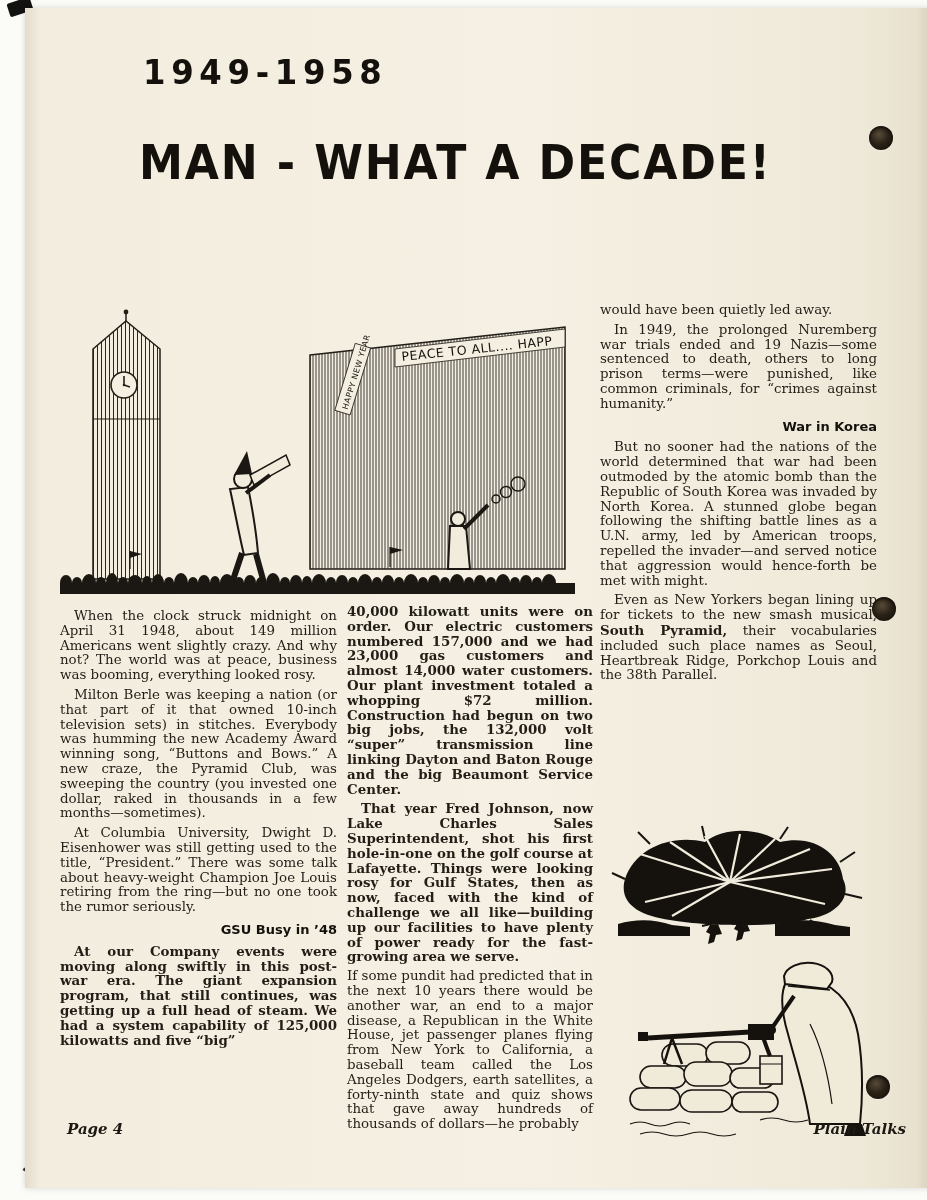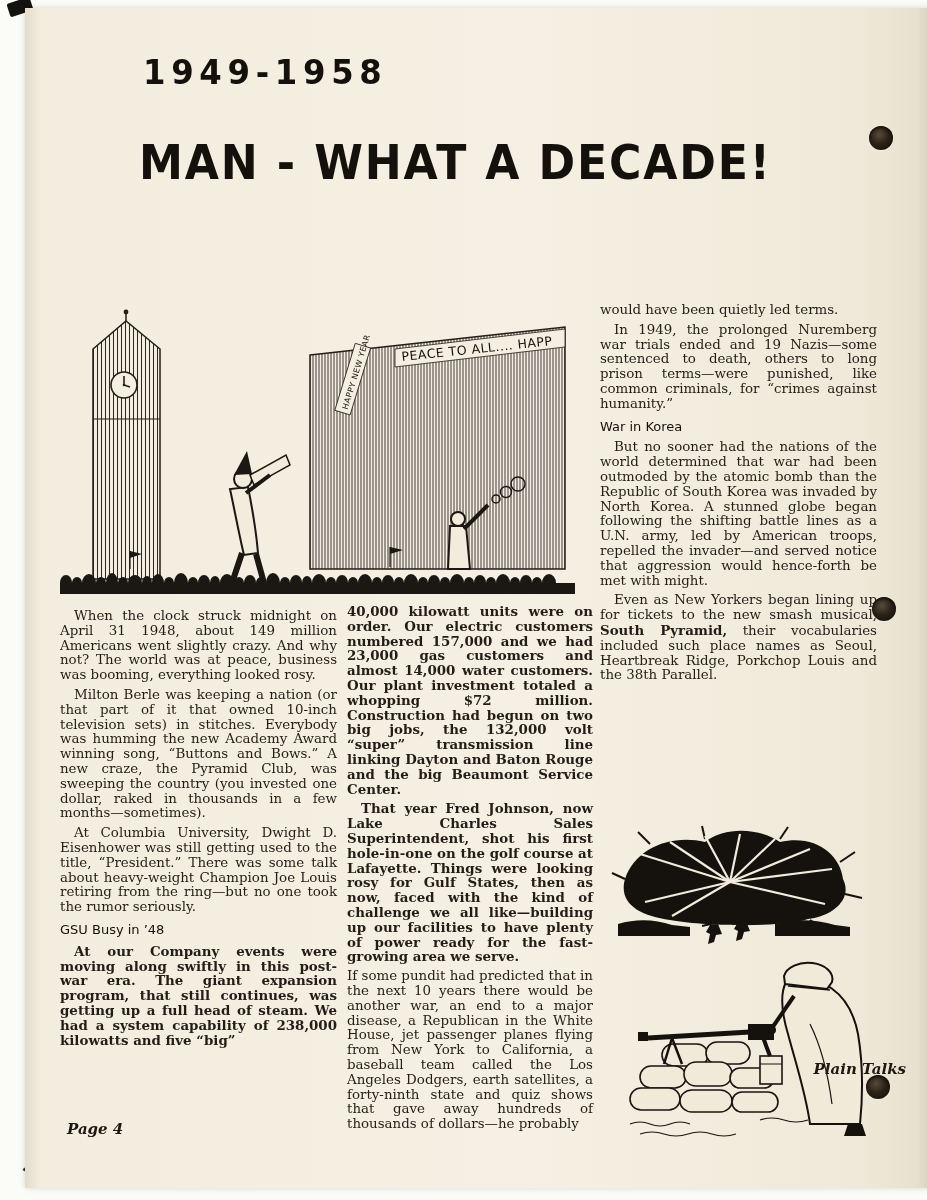--- a/index.html
+++ b/index.html
@@ -33,31 +33,31 @@
   }
 
   .col{position:absolute;color:#221d16;font-size:13.4px;line-height:14.8px;text-align:justify;}
   .col p{margin:0 0 5px 0;text-indent:14px;}
   .col p.noindent{text-indent:0;}
   .col p.bp{font-weight:bold;}
   .col-left{left:35px;top:601px;width:277px;}
   .col-mid{left:322px;top:596px;width:246px;}
   .col-right{left:575px;top:295px;width:277px;}
   .subhead{
-    font-family:"DejaVu Sans", sans-serif;font-weight:normal;font-size:13px;
-    text-align:left;margin:8px 0 6px 0;color:#14110c;
+    font-family:"DejaVu Sans", sans-serif;font-weight:bold;font-size:13px;
+    text-align:right;margin:8px 0 6px 0;color:#14110c;
   }
   .inline-bold{font-weight:bold;}
 
   .illo-newyear{position:absolute;left:35px;top:299px;width:515px;height:287px;}
   .illo-korea{position:absolute;left:585px;top:816px;width:262px;height:322px;}
 
   .footer-left{position:absolute;left:42px;top:1112px;
     font-style:italic;font-weight:bold;font-size:15px;color:#1c1812;}
-  .footer-right{position:absolute;right:44px;top:1052px;
+  .footer-right{position:absolute;right:44px;top:1112px;
     font-style:italic;font-weight:bold;font-size:15px;color:#1c1812;}
 
   .punch-hole{position:absolute;width:24px;height:24px;border-radius:50%;
     background:radial-gradient(circle at 42% 36%, #584a38 0%, #2b2217 45%, #120d07 100%);
     box-shadow:0 1px 2px rgba(255,255,255,0.35), inset 0 2px 3px rgba(0,0,0,0.6);}
   .hole-1{left:844px;top:118px;}
   .hole-2{left:847px;top:589px;}
   .hole-3{left:841px;top:1067px;}
 
   .scan-mark-top{position:absolute;left:8px;top:0px;width:24px;height:14px;
@@ -137,31 +137,31 @@
       <line x1="330" y1="260" x2="330" y2="240" stroke="#1b1712" stroke-width="1.2"></line>
       <polygon points="330,240 343,243 330,247" fill="#1b1712"></polygon>
     </g>
   </svg>
 
   <div class="col col-left">
     <p>When the clock struck midnight on April 31 1948, about 149 million Americans went slightly crazy. And why not? The world was at peace, business was booming, everything looked rosy.</p>
     <p>Milton Berle was keeping a nation (or that part of it that owned 10-inch television sets) in stitches. Everybody was humming the new Academy Award winning song, “Buttons and Bows.” A new craze, the Pyramid Club, was sweeping the country (you invested one dollar, raked in thousands in a few months—sometimes).</p>
     <p>At Columbia University, Dwight D. Eisenhower was still getting used to the title, “President.” There was some talk about heavy-weight Champion Joe Louis retiring from the ring—but no one took the rumor seriously.</p>
     <div class="subhead">GSU Busy in ’48</div>
-    <p class="bp">At our Company events were moving along swiftly in this post-war era. The giant expansion program, that still continues, was getting up a full head of steam. We had a system capability of 238,000 kilowatts and five “big”</p>
+    <p class="bp">At our Company events were moving along swiftly in this post-war era. The giant expansion program, that still continues, was getting up a full head of steam. We had a system capability of 125,000 kilowatts and five “big”</p>
   </div>
 
   <div class="col col-mid">
     <p class="bp noindent">40,000 kilowatt units were on order. Our electric customers numbered 157,000 and we had 23,000 gas customers and almost 14,000 water customers. Our plant investment totaled a whopping $72 million. Construction had begun on two big jobs, the 132,000 volt “super” transmission line linking Dayton and Baton Rouge and the big Beaumont Service Center.</p>
     <p class="bp">That year Fred Johnson, now Lake Charles Sales Superintendent, shot his first hole-in-one on the golf course at Lafayette. Things were looking rosy for Gulf States, then as now, faced with the kind of challenge we all like—building up our facilities to have plenty of power ready for the fast-growing area we serve.</p>
     <p class="noindent">If some pundit had predicted that in the next 10 years there would be another war, an end to a major disease, a Republican in the White House, jet passenger planes flying from New York to California, a baseball team called the Los Angeles Dodgers, earth satellites, a forty-ninth state and quiz shows that gave away hundreds of thousands of dollars—he probably</p>
   </div>
 
   <div class="col col-right">
-    <p class="noindent">would have been quietly led terms.</p>
+    <p class="noindent">would have been quietly led away.</p>
     <p>In 1949, the prolonged Nuremberg war trials ended and 19 Nazis—some sentenced to death, others to long prison terms—were punished, like common criminals, for “crimes against humanity.”</p>
     <div class="subhead">War in Korea</div>
     <p>But no sooner had the nations of the world determined that war had been outmoded by the atomic bomb than the Republic of South Korea was invaded by North Korea. A stunned globe began following the shifting battle lines as a U.N. army, led by American troops, repelled the invader—and served notice that aggression would hence-forth be met with might.</p>
     <p><span>Even as New Yorkers began lining up for tickets to the new smash musical, </span><span class="inline-bold">South Pyramid,</span><span> their vocabularies included such place names as Seoul, Heartbreak Ridge, Porkchop Louis and the 38th Parallel.</span></p>
   </div>
 
   <svg class="illo-korea" viewBox="0 0 262 322">
 
     <g stroke="#15120e" stroke-width="2">
       <line x1="15" y1="55" x2="2" y2="49"></line>

